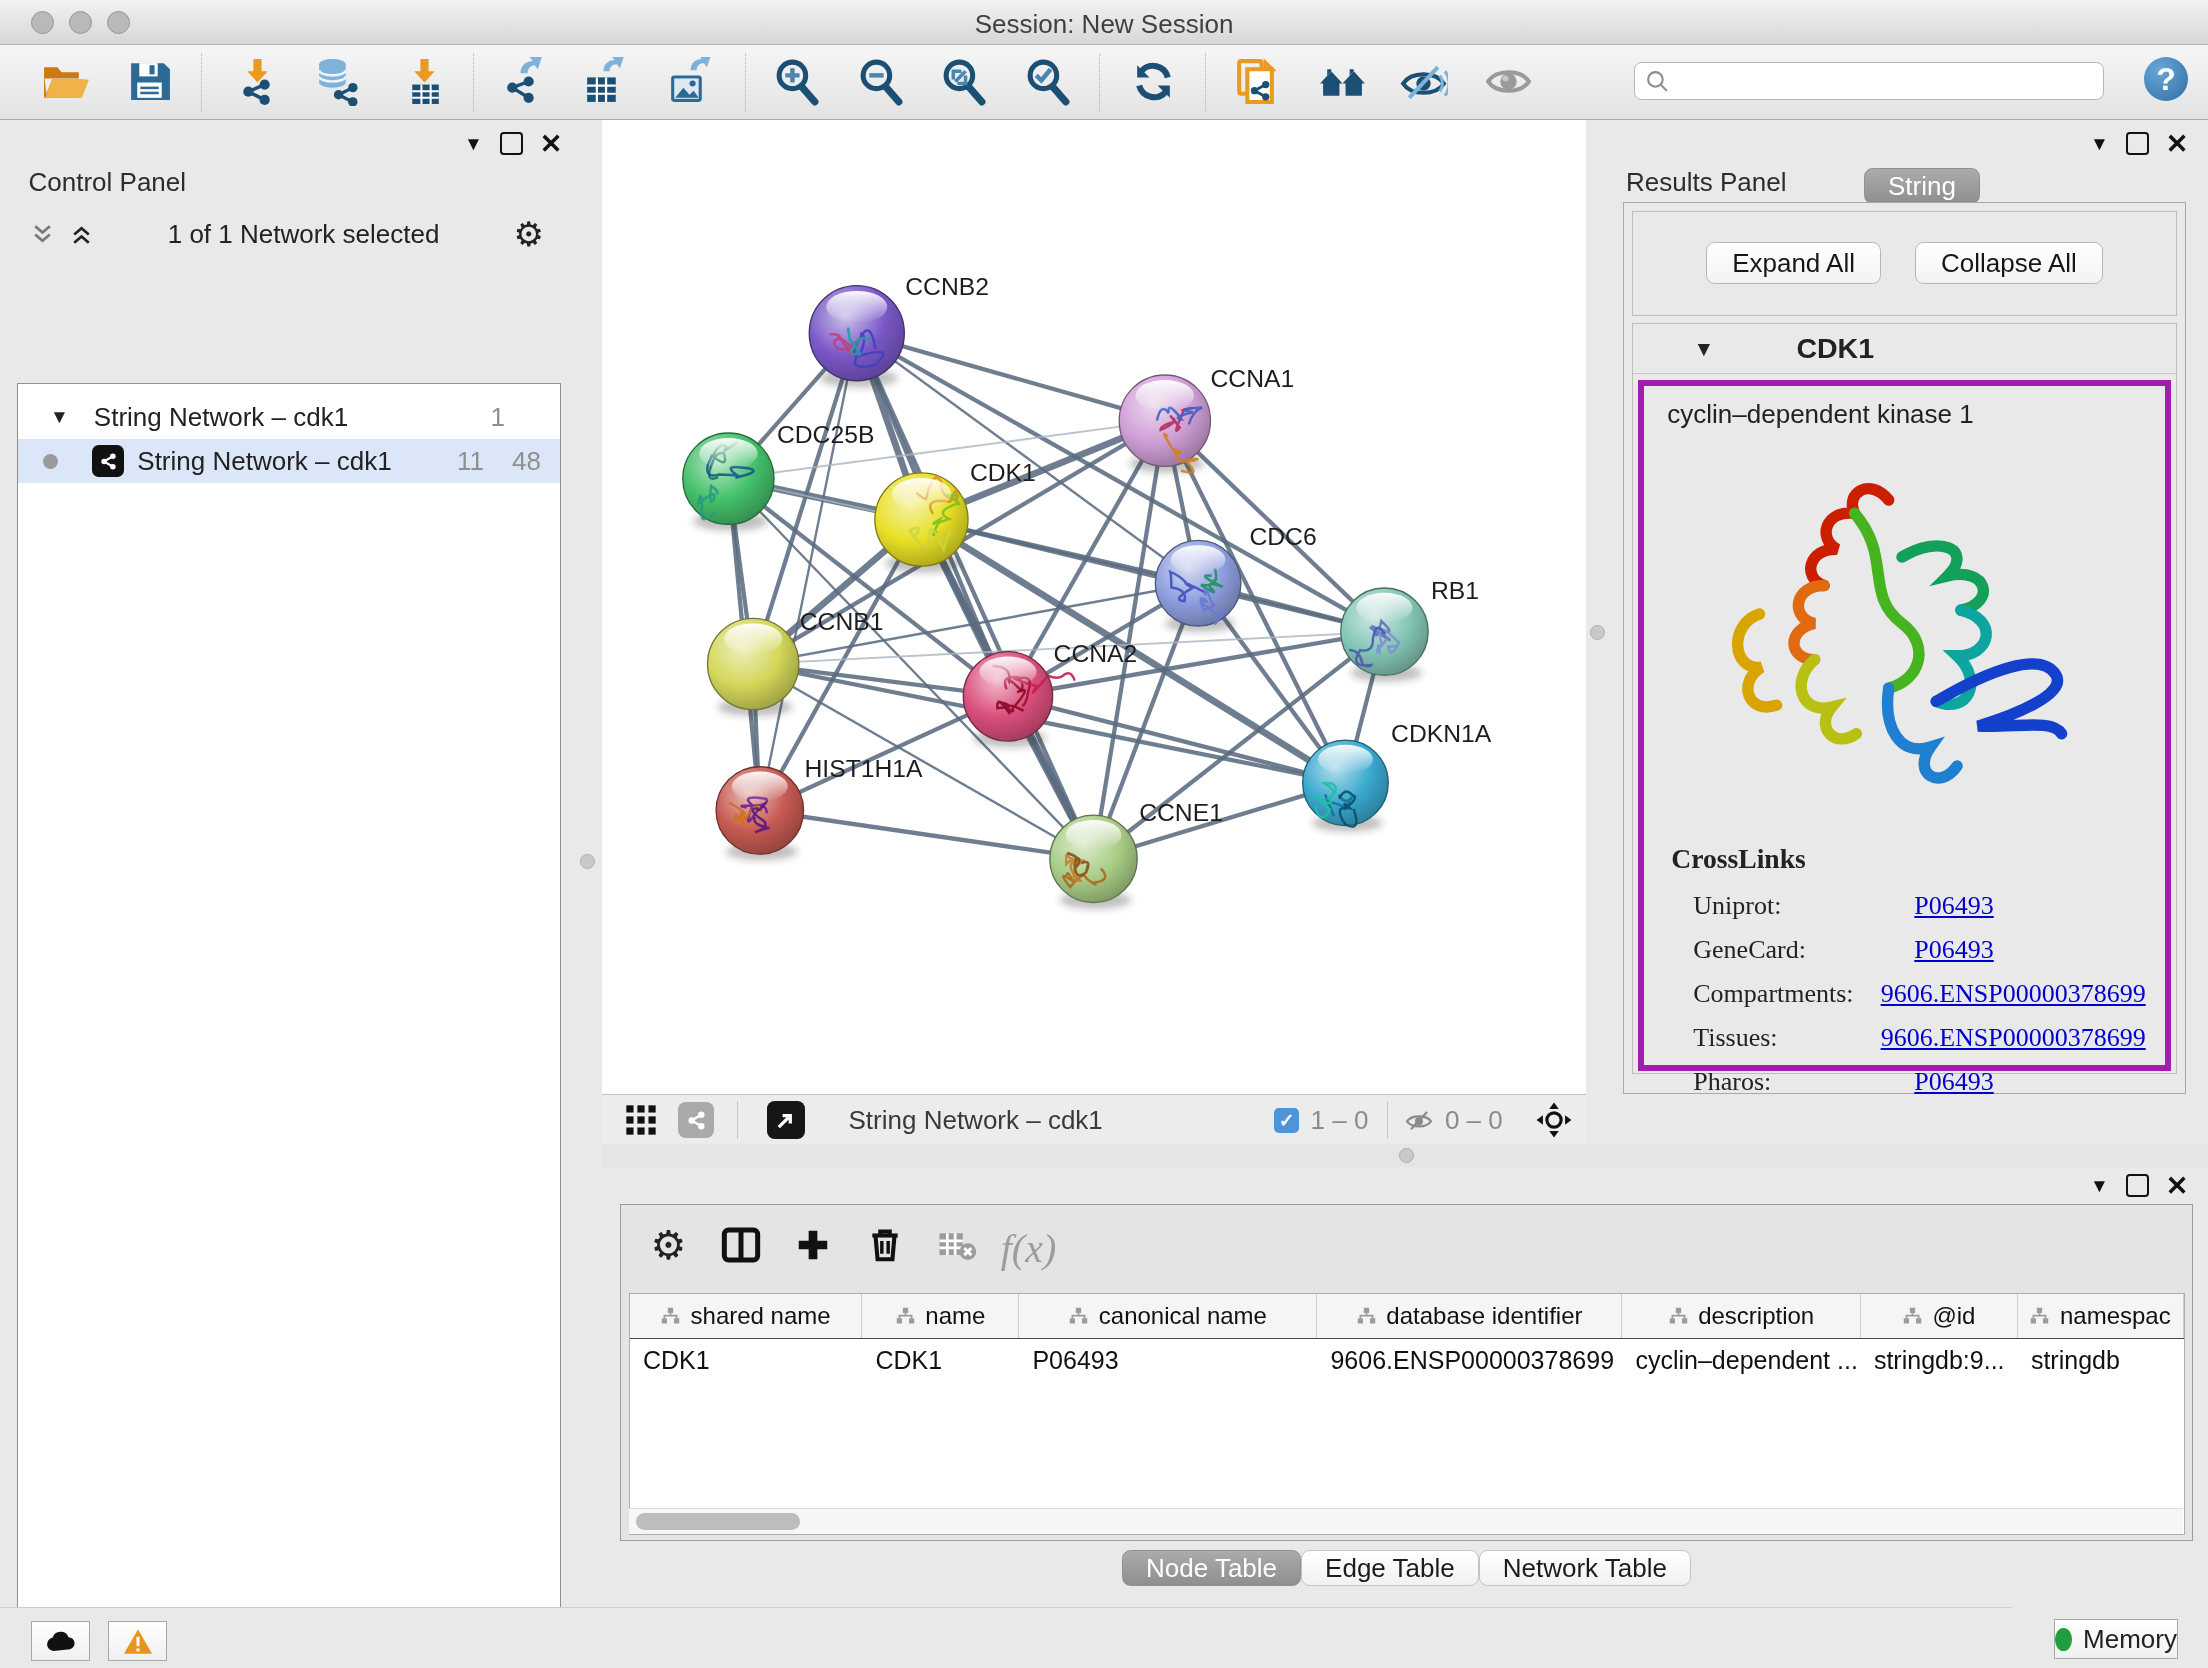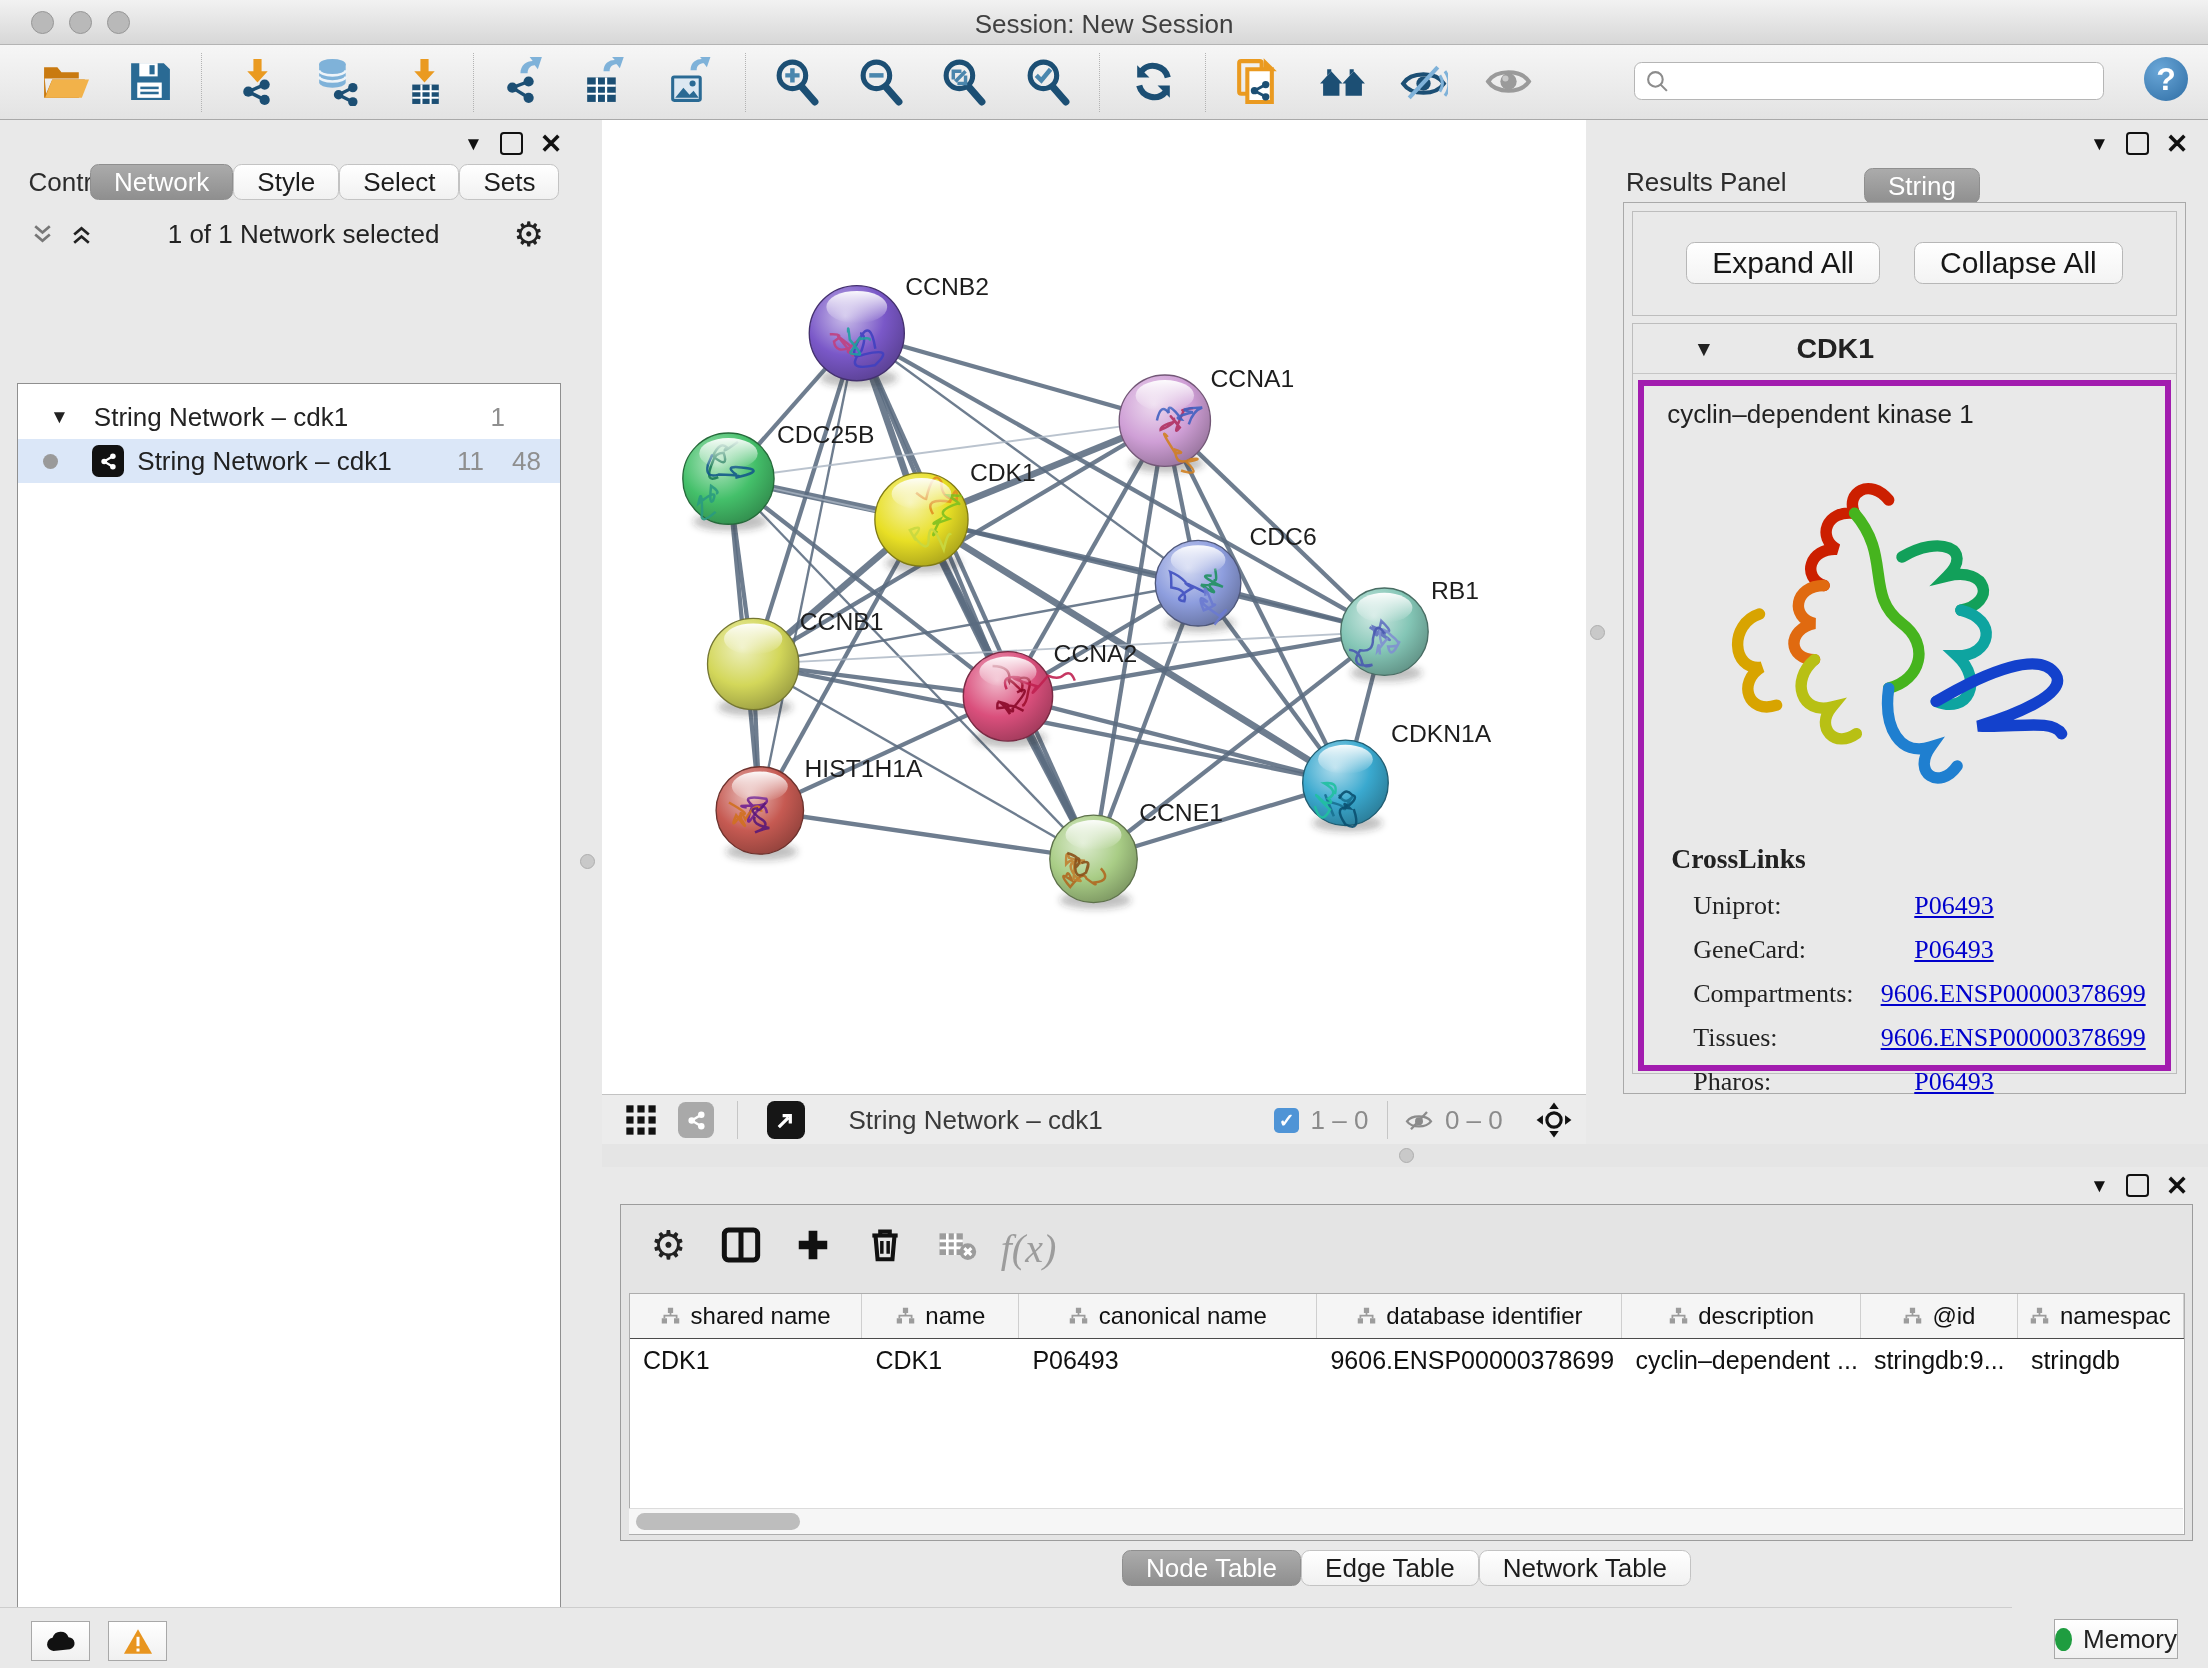--- a/index.html
+++ b/index.html
@@ -47,21 +47,21 @@
     display:flex;align-items:center;font-size:26px;color:#3a3a3a;}
   .vbar{width:0;height:38px;border-left:1px solid #c6c6c6;}
   .graybadge{width:36px;height:36px;border-radius:7.6px;background:#a9a9a9;display:flex;align-items:center;justify-content:center;}
   .blackbadge{width:38px;height:38px;border-radius:7.6px;background:#161616;display:flex;align-items:center;justify-content:center;}
   .checkbox{width:25px;height:25px;border-radius:4.8px;background:#4f94d6;display:flex;align-items:center;justify-content:center;
     color:#fff;font-size:19px;font-weight:bold;}
   .cntgray{color:#8b8b8b;}
   
   .resbox{left:1623px;top:202px;width:563px;height:892px;border:1.9px solid #a9a9a9;background:#e9e9e9;box-sizing:border-box;}
   .btn{background:linear-gradient(#ffffff,#f3f3f3);border:1px solid #b7b7b7;border-radius:8.6px;
-    font-size:30px;color:#161616;display:flex;align-items:center;justify-content:center;height:40px;padding:0 25px;}
+    font-size:26px;color:#161616;display:flex;align-items:center;justify-content:center;height:40px;padding:0 25px;}
   .serif{font-family:"Liberation Serif",serif;}
   .xlink{color:#0000cc;text-decoration:underline;font-family:"Liberation Serif",serif;}
   
   .tablebar-box{left:620px;top:1204px;width:1573px;height:337px;background:#e4e4e4;border:1.9px solid #9c9c9c;box-sizing:border-box;}
   .tpi{width:49px;height:49px;display:flex;align-items:center;justify-content:center;}
   .tableouter{position:absolute;left:7.6px;top:88px;width:1554px;height:240px;background:#fff;border:1px solid #adadad;overflow:hidden;}
   .thead{display:flex;height:44px;background:#f5f5f5;border-bottom:1.9px solid #4a4a4a;}
   .th{display:flex;align-items:center;justify-content:center;gap:9.5px;font-size:24px;color:#111;
     border-right:1px solid #cfcfcf;box-sizing:border-box;}
   .tdrow{display:flex;height:42px;}
@@ -257,26 +257,20 @@
   <div class="abs helpbtn">?</div>
 </div>
 
 <div class="abs" style="left:0;top:120px;width:571px;height:1488px;">
   <div class="abs panel-title" style="left:28.5px;top:7.6px;">Control Panel</div>
   <div class="abs pt-icons" style="left:464px;top:7.6px;">
     <span class="caret">▼</span>
     <span class="floatbox"></span>
     <span class="closex">✕</span>
   </div>
-  <div class="abs" style="left:90px;top:44px;display:flex;" id="cp-tabs">
-      <div class="tab sel">Network</div>
-      <div class="tab">Style</div>
-      <div class="tab">Select</div>
-      <div class="tab">Sets</div>
-    </div>
 
   <div class="abs" style="left:17px;top:91px;width:542px;height:46px;display:flex;align-items:center;">
     <svg width="25" height="25" viewBox="0 0 24 24" style="margin-left:13.3px">
         <g fill="none" stroke="#777" stroke-width="2.6">
           <path d="M5 4 l7 6 7-6"></path>
           <path d="M5 12 l7 6 7-6"></path>
         </g>
       </svg>
     <svg width="25" height="25" viewBox="0 0 24 24" style="margin-left:13.3px">
         <g fill="none" stroke="#222" stroke-width="2.6">

